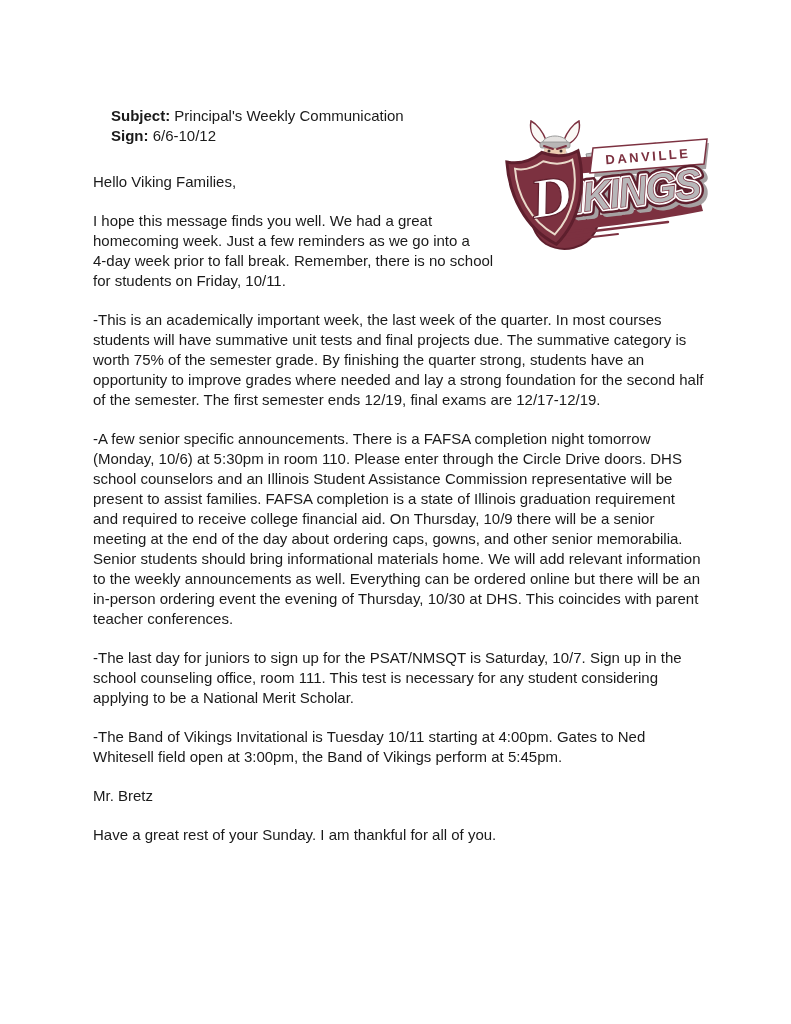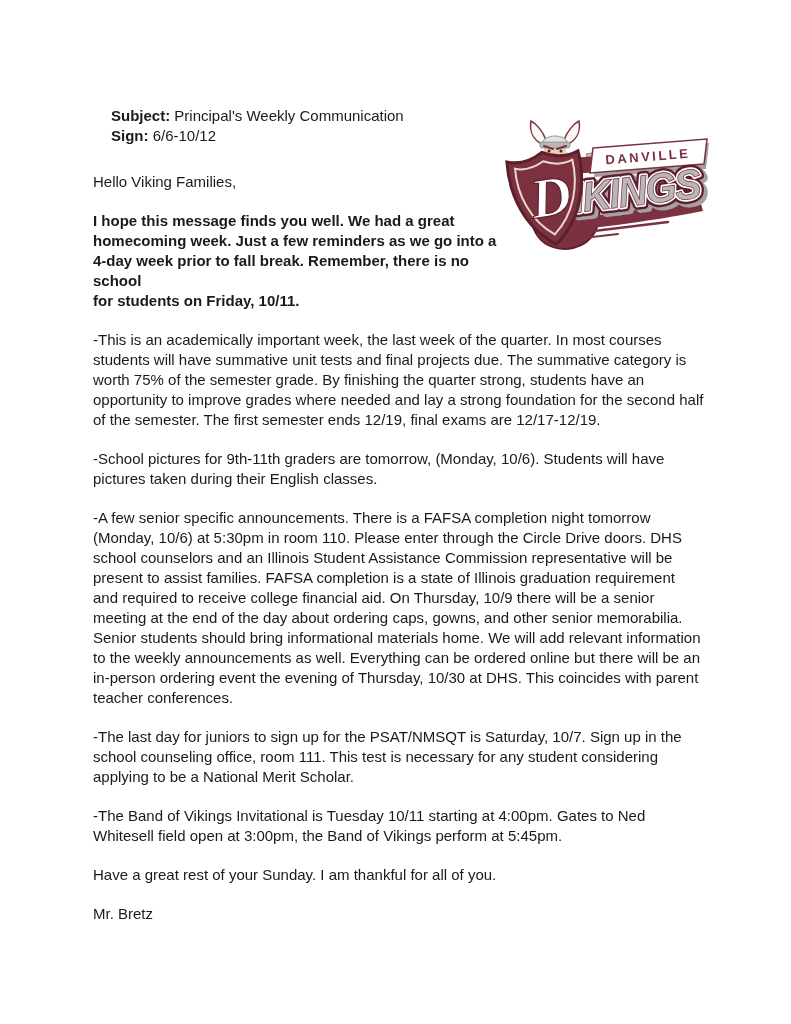--- a/index.html
+++ b/index.html
@@ -10,21 +10,21 @@
   }
   .page { position: relative; width: 791px; height: 1024px; background: #fff; }
   .content {
     position: absolute; left: 93px; top: 106px; width: 625px;
     font-size: 15px; line-height: 20px;
   }
   .meta { margin: 0 0 26px 18px; }
   .line { white-space: pre-wrap; height: 20px; }
   .bold { font-weight: bold; }
   p.block { margin: 0 0 19px 0; white-space: pre-line; }
-  p.intro { max-width: 420px; font-weight: bold; }
+  p.intro { max-width: 420px; }
   .logo {
     position: absolute; left: 498px; top: 112px;
     width: 214px; height: 146px;
   }
   .logo svg { width: 100%; height: 100%; display: block; }
   .wordmark-text {
     font-family: "Liberation Sans", sans-serif;
     font-weight: bold; font-style: italic;
     font-size: 42px; letter-spacing: -2px;
   }
@@ -54,44 +54,42 @@
 homecoming week. Just a few reminders as we go into a
 4-day week prior to fall break. Remember, there is no school
 for students on Friday, 10/11.</p>
 
     <p class="block">-This is an academically important week, the last week of the quarter. In most courses
 students will have summative unit tests and final projects due. The summative category is
 worth 75% of the semester grade. By finishing the quarter strong, students have an
 opportunity to improve grades where needed and lay a strong foundation for the second half
 of the semester. The first semester ends 12/19, final exams are 12/17-12/19.</p>
 
-    <p class="block">-School pictures for 9th-11th graders are tomorrow, (Monday, 10/6). Students will have
-pictures taken during their English classes.</p>
 
     <p class="block">-A few senior specific announcements. There is a FAFSA completion night tomorrow
 (Monday, 10/6) at 5:30pm in room 110. Please enter through the Circle Drive doors. DHS
 school counselors and an Illinois Student Assistance Commission representative will be
 present to assist families. FAFSA completion is a state of Illinois graduation requirement
 and required to receive college financial aid. On Thursday, 10/9 there will be a senior
 meeting at the end of the day about ordering caps, gowns, and other senior memorabilia.
 Senior students should bring informational materials home. We will add relevant information
 to the weekly announcements as well. Everything can be ordered online but there will be an
 in-person ordering event the evening of Thursday, 10/30 at DHS. This coincides with parent
 teacher conferences.</p>
 
     <p class="block">-The last day for juniors to sign up for the PSAT/NMSQT is Saturday, 10/7. Sign up in the
 school counseling office, room 111. This test is necessary for any student considering
 applying to be a National Merit Scholar.</p>
 
     <p class="block">-The Band of Vikings Invitational is Tuesday 10/11 starting at 4:00pm. Gates to Ned
 Whitesell field open at 3:00pm, the Band of Vikings perform at 5:45pm.</p>
 
+    <p class="block">Mr. Bretz</p>
+
     <p class="block">Have a great rest of your Sunday. I am thankful for all of you.</p>
-
-    <p class="block">Mr. Bretz</p>
   </div>
 
   <div class="logo">
     <svg viewBox="0 0 214 146" xmlns="http://www.w3.org/2000/svg">
 
       <path d="M38,62 C28,92 30,120 48,132 C66,142 88,136 97,120
                C104,106 102,84 96,66 C78,74 56,72 38,62 Z" fill="#7c3140" stroke="#5e1f2d" stroke-width="2"></path>
 
       <polygon points="88,42 158,31 160,37 90,50" fill="#c3c3c3" stroke="#8f8f8f" stroke-width="1"></polygon>
       <rect x="72" y="44" width="58" height="16" rx="8" fill="#7c3140" transform="rotate(-4 100 52)"></rect>

